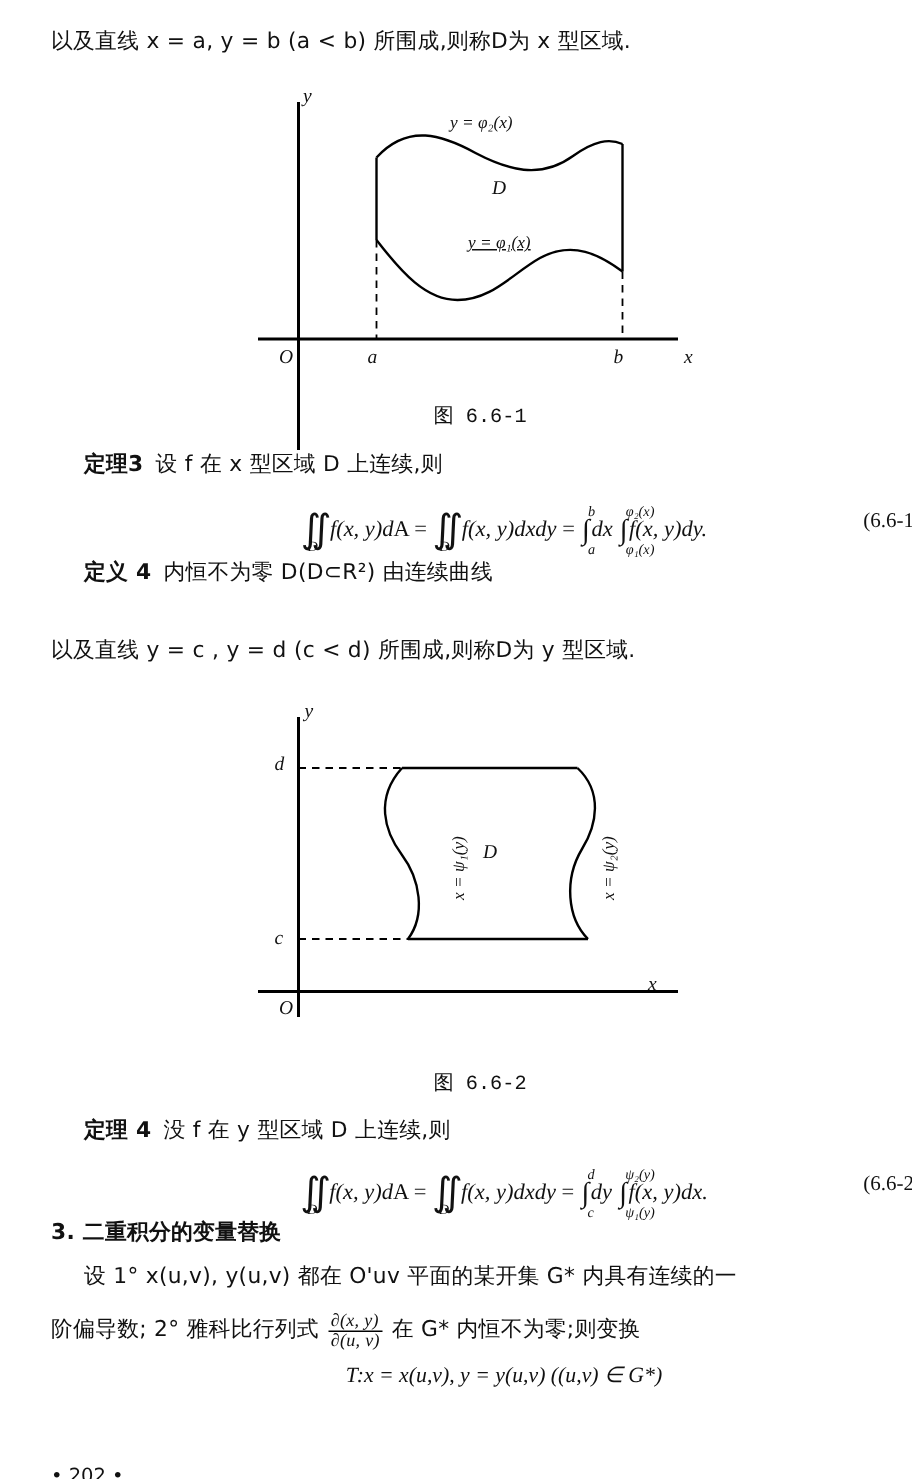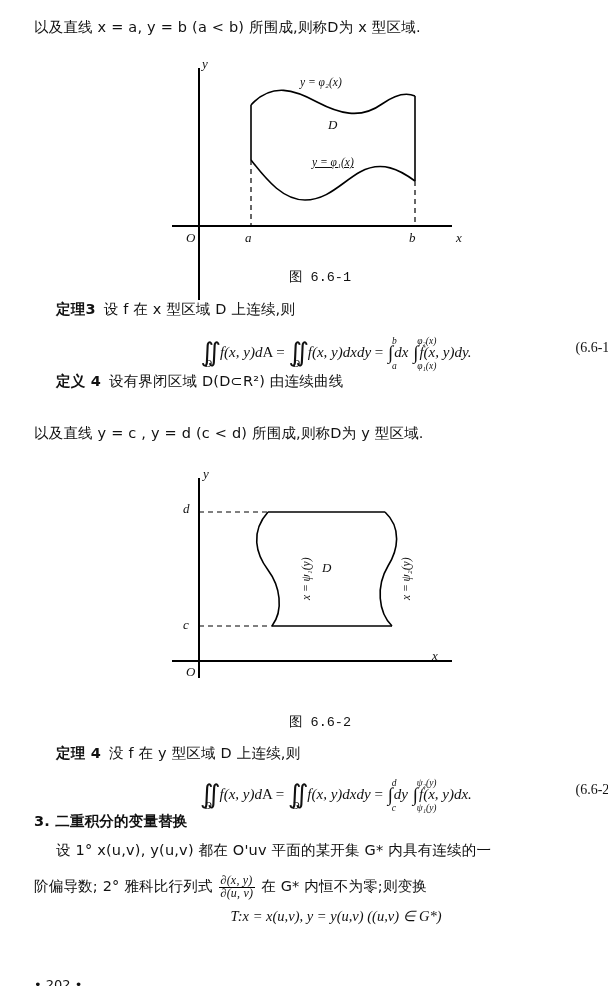--- a/index.html
+++ b/index.html
@@ -178,21 +178,21 @@
     <span class="intsym">∬</span><span class="under">D</span><span class="mth">f</span><span class="mth">(x, y)d</span><span class="mth up">A</span>
     <span class="up"> = </span>
     <span class="intsym">∬</span><span class="under">D</span><span class="mth">f</span><span class="mth">(x, y)dxdy</span>
     <span class="up"> = </span>
     <span class="intlim">∫<span class="lo">a</span><span class="hi">b</span></span><span class="mth">dx</span>
     <span class="intlim">∫<span class="lo">φ₁(x)</span><span class="hi">φ₂(x)</span></span><span class="mth">f(x, y)dy.</span>
   </div>
   <div class="eqno" style="top:340px;">(6.6-1)</div>
 
   <div class="line" style="left:56px; top:372px;">
-    <span class="cn bold">定义 4</span><span class="cn" style="margin-left:8px;">设有界闭区域 D(D⊂R²) 由连续曲线</span>
+    <span class="cn bold">定义 4</span><span class="cn" style="margin-left:8px;">内恒不为零 D(D⊂R²) 由连续曲线</span>
   </div>
   <div class="line cn" style="left:34px; top:424px;">以及直线 y = c , y = d (c &lt; d) 所围成,则称D为 y 型区域.</div>
 
   <div class="fig" style="left:0px; top:470px; width:608px; height:230px;">
 
     <div class="axis" style="left:198px; top:8px; width:1.5px; height:200px;"></div>
 
     <div class="axis" style="left:172px; top:190px; width:280px; height:1.5px;"></div>
 
     <div class="lbl" style="left:203px; top:-4px;">y</div>

